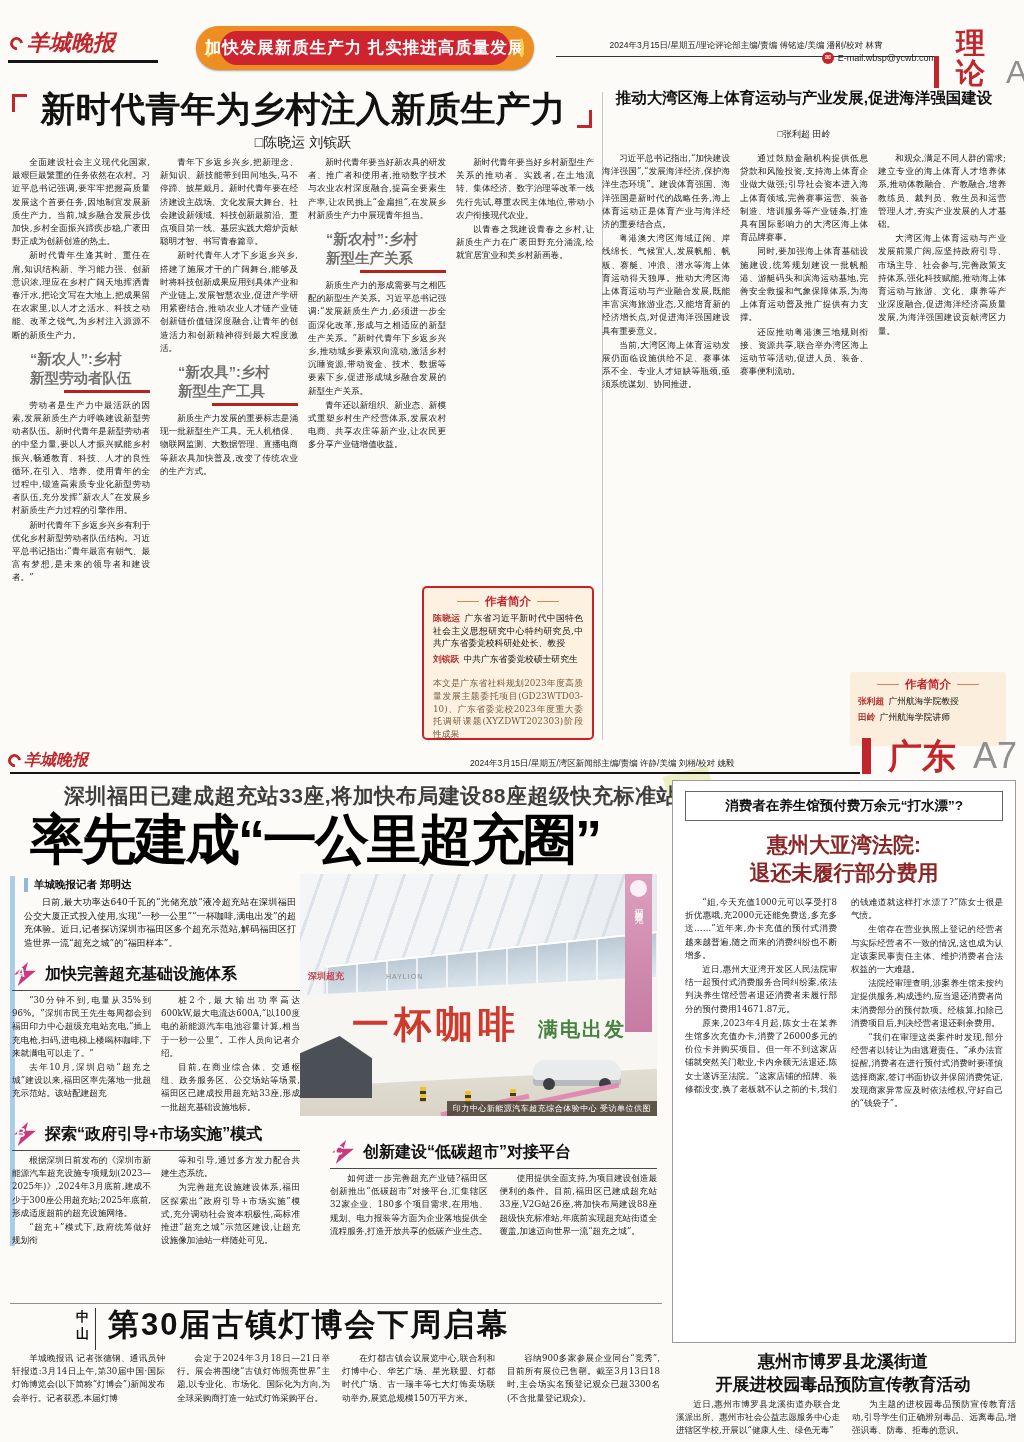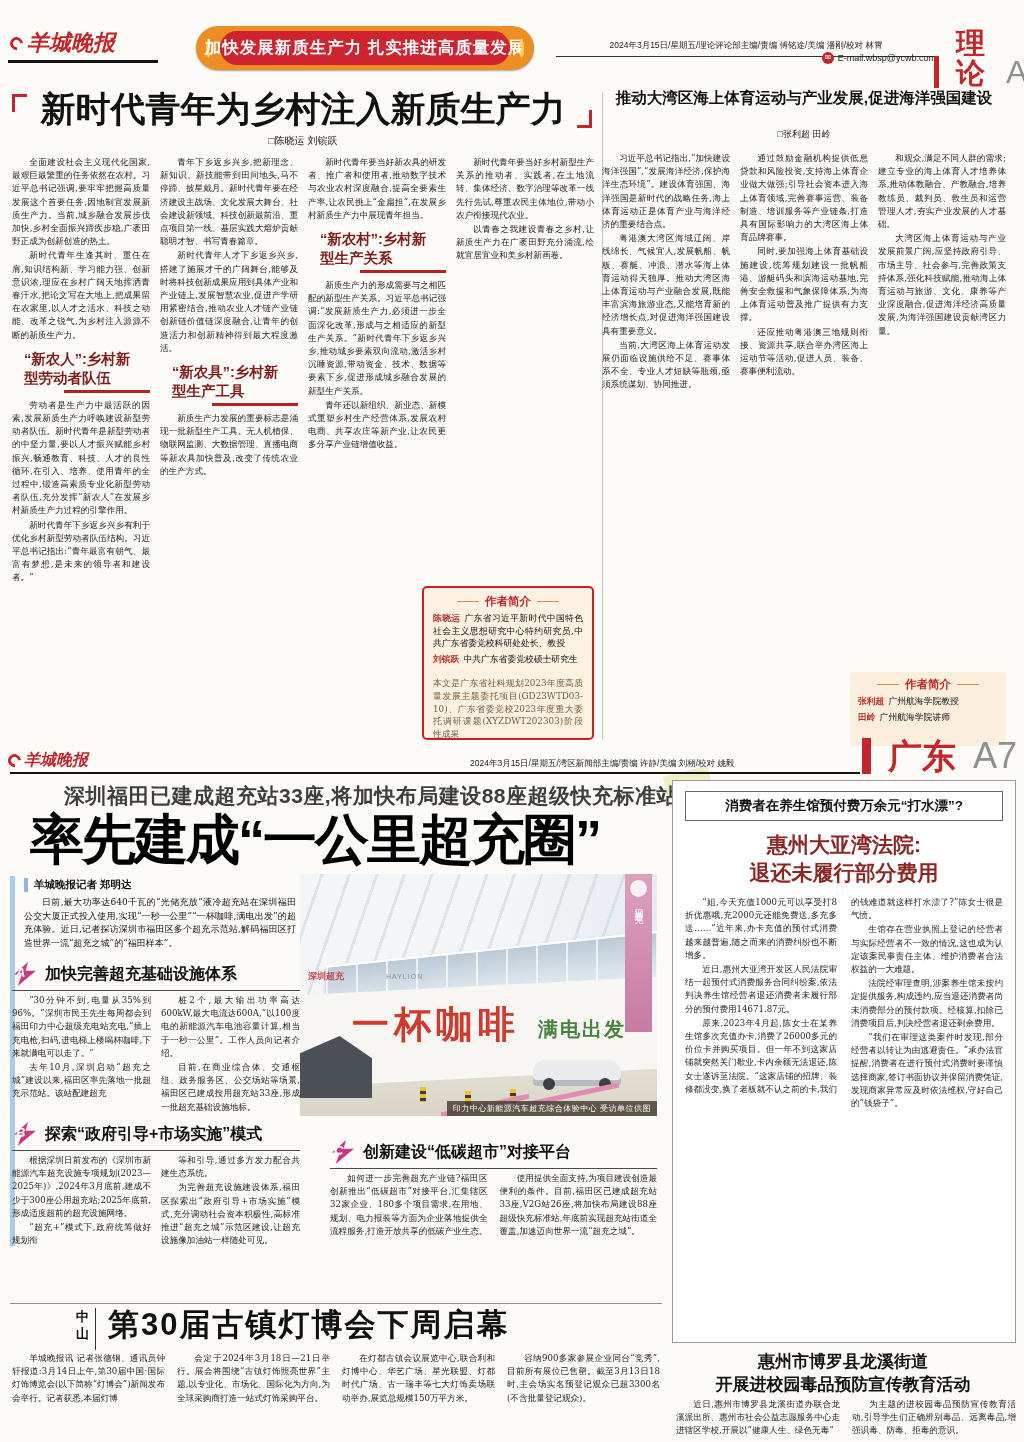--- a/index.html
+++ b/index.html
@@ -34,26 +34,26 @@
   .secname{color:#c0262b;font-weight:900;font-size:29px;line-height:30px}
   .secpage{color:#8f8f8f;font-size:32px;line-height:32px;font-weight:400}
 
   
   #article-left{left:10px;top:84px;width:586px;height:660px}
   .cmark{position:absolute;width:15px;height:18px}
   #cm1{left:2px;top:10px;border-left:3px solid #c0262b;border-top:3px solid #c0262b}
   #cm2{right:4px;top:26px;border-right:3px solid #c0262b;border-bottom:3px solid #c0262b}
   #al-title{position:absolute;left:12px;top:2px;width:562px;text-align:center;
     font-size:35px;font-weight:900;letter-spacing:0;white-space:nowrap}
-  #al-byline{position:absolute;left:0;top:50px;width:586px;text-align:center;font-size:10px;color:#222}
+  #al-byline{position:absolute;left:0;top:50px;width:586px;text-align:center;font-size:14px;color:#222}
   #al-cols{position:absolute;left:2px;top:72px;width:582px;height:586px;display:flex;gap:10px}
   .ncol{width:138px;overflow:hidden}
   .bodytext p{font-size:8.6px;line-height:13.2px;text-align:justify;text-indent:2em;color:#1c1c1c;
     font-family:"DejaVu Serif","Liberation Serif",serif;margin-bottom:1px}
-  .subhead{font-size:14.5px;font-weight:800;line-height:19px;margin:8px 12px 2px;color:#7f1d1d}
+  .subhead{font-size:14.5px;font-weight:800;line-height:19px;margin:8px 18px 2px;color:#737373}
   .redline{height:3px;background:#b5231f;width:62%;margin:0 0 6px auto}
   .authorbox{background:#fdf1e2;border:2px solid #cc2026;border-radius:5px;padding:6px 9px;z-index:5}
   #al-authorbox{position:absolute;left:412px;top:502px;width:172px;height:154px}
   .ab-head{display:flex;align-items:center;gap:6px;color:#c0262b;font-weight:bold;font-size:11.5px;justify-content:center}
   .dashline{width:22px;height:1px;background:#d08a5a}
   .ab-entry{font-size:8.8px;line-height:12.6px;text-align:justify;margin-top:3px;
     font-family:"DejaVu Serif","Liberation Serif",serif}
   .aname{color:#b3342e;font-weight:bold;margin-right:4px}
   .ab-note{margin-top:12px;font-size:8.8px;line-height:12.6px;color:#7a5b3a;text-align:justify;
     font-family:"DejaVu Serif","Liberation Serif",serif}

